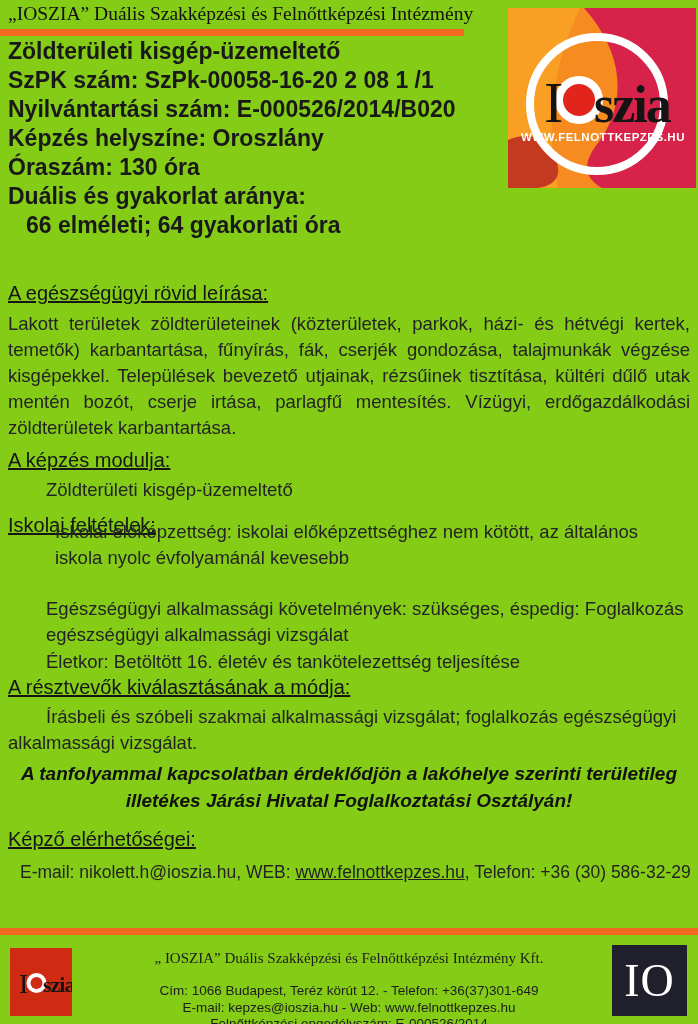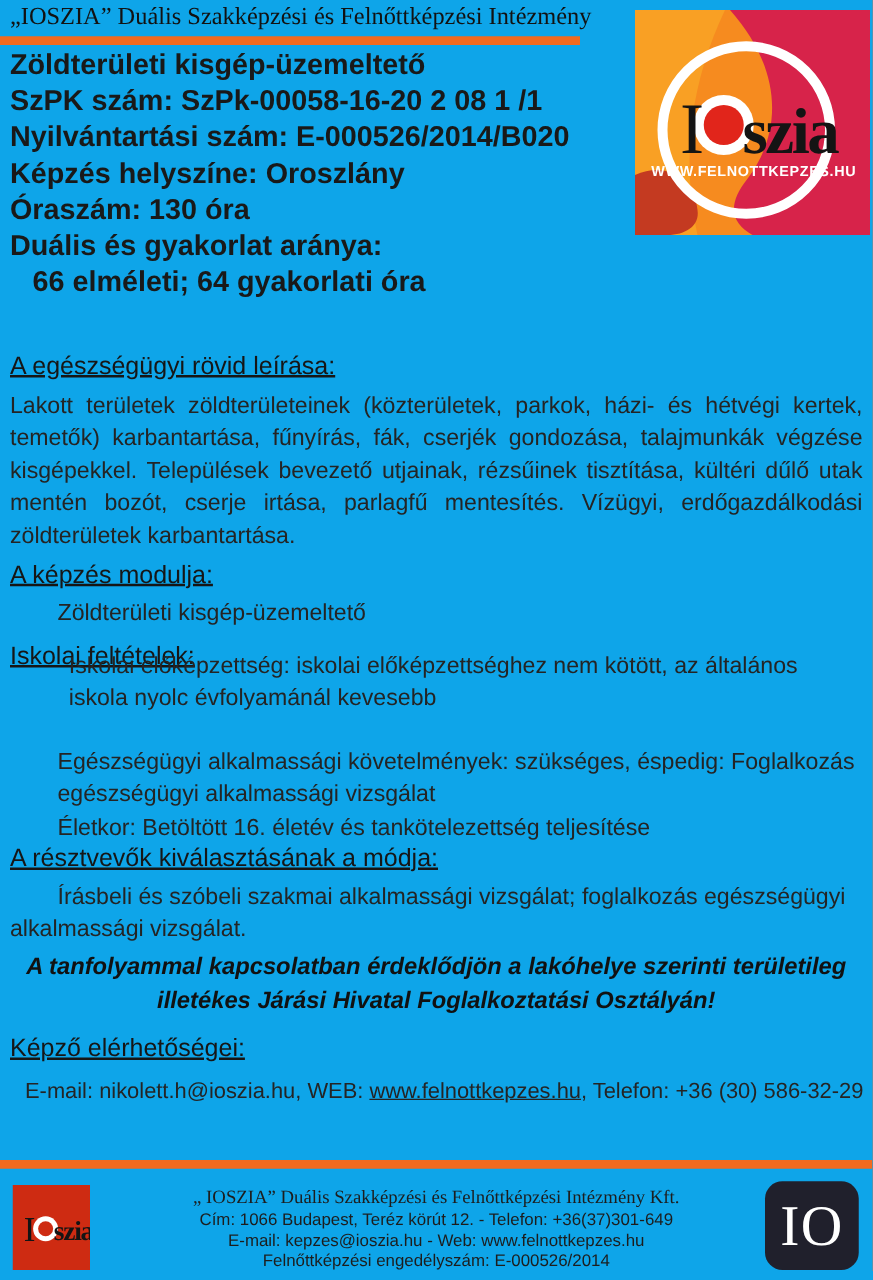--- a/index.html
+++ b/index.html
@@ -1,18 +1,18 @@
 <!DOCTYPE html>
 <html><head>
 <meta charset="utf-8">
 <style>
   * { margin:0; padding:0; box-sizing:border-box; }
   html,body { background:#888; }
   .page {
-    position:relative; width:698px; height:1024px; background:#0ea5e9;
+    position:relative; width:698px; height:1024px; background:#84cc16;
     font-family:"Liberation Sans", sans-serif; color:#1c1c1c; overflow:hidden;
     margin:0 auto;
   }
   .header-title {
     position:absolute; top:3px; left:8px; width:470px;
     font-family:"Liberation Serif", serif; font-size:19.5px; color:#121212;
     white-space:nowrap;
   }
   .accent-bar { position:absolute; top:29px; left:0; width:464px; height:7px; background:#f26a1f; }
   .brand-logo { position:absolute; top:8px; left:508px; width:188px; height:180px; }
@@ -32,24 +32,24 @@
     position:absolute; left:10px; right:10px; top:760px; text-align:center;
     font-size:19px; line-height:27px; font-weight:bold; font-style:italic; color:#111;
   }
   .contact-line { position:absolute; left:20px; right:4px; top:862px; font-size:17.5px; color:#242424; white-space:nowrap; }
   .weblink { color:#242424; text-decoration:underline; cursor:pointer; }
   .footer-bar { position:absolute; top:928px; left:0; width:698px; height:7px; background:#f26a1f; }
   .footer-logo-left { position:absolute; top:948px; left:10px; width:62px; height:68px; }
   .footer-logo-right {
     position:absolute; top:945px; left:612px; width:75px; height:71px; background:#20202c;
     display:flex; align-items:center; justify-content:center;
-    font-family:"Liberation Serif", serif; font-size:46px; color:#fff; letter-spacing:1px;border-radius:14px;
+    font-family:"Liberation Serif", serif; font-size:46px; color:#fff; letter-spacing:1px;
   }
   .footer-text { position:absolute; top:950px; left:100px; width:498px; text-align:center; color:#1d1d1d; }
-  .footer-company { font-family:"Liberation Serif", serif; font-size:15px; margin-bottom:1px; }
+  .footer-company { font-family:"Liberation Serif", serif; font-size:15px; margin-bottom:16px; }
   .footer-row { font-size:13.5px; line-height:16.5px; }
 </style>
 </head>
 <body>
 
 <div class="page">
 
   <div class="header-title">„IOSZIA” Duális Szakképzési és Felnőttképzési Intézmény</div>
   <div class="accent-bar"></div>
 

